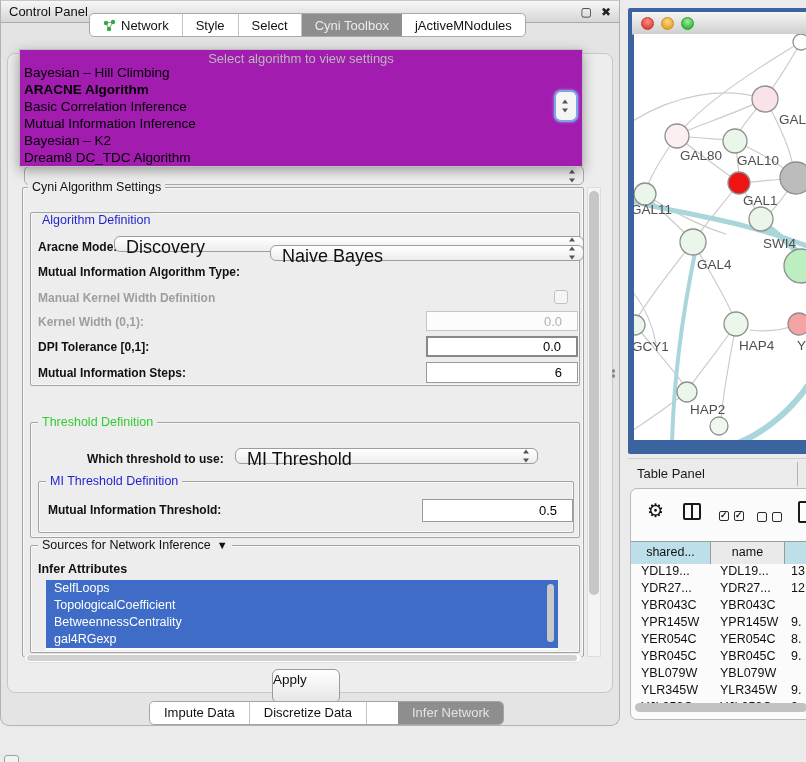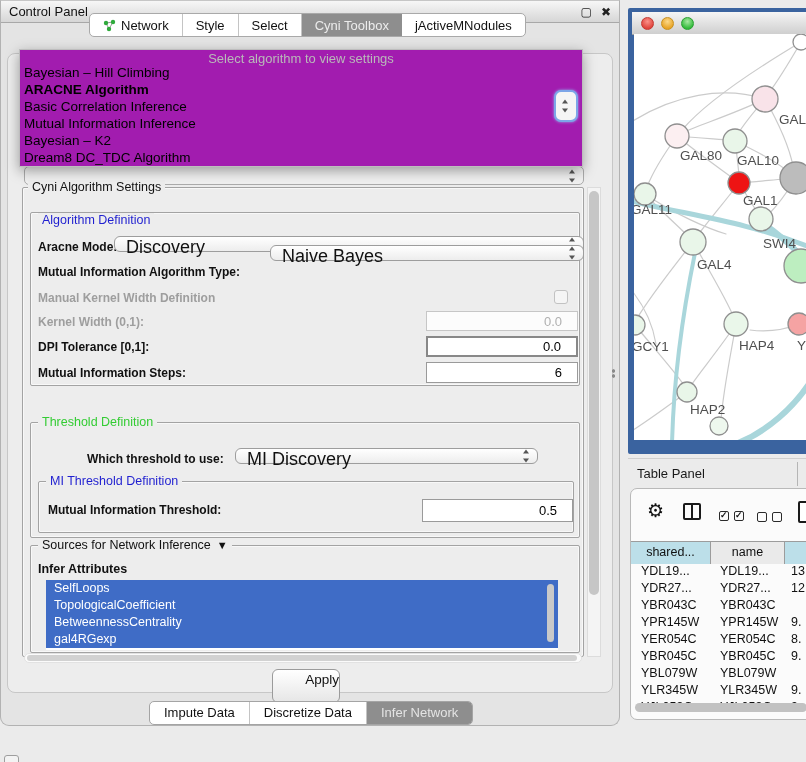--- a/index.html
+++ b/index.html
@@ -79,26 +79,26 @@
   #src-arrow{margin-left:6px;font-size:11px;color:#111;}
   #attr-title{position:absolute;left:30px;top:508px;font-size:12.5px;font-weight:bold;color:#111;}
   #attr-list{position:absolute;left:38px;top:526px;width:512px;height:70px;background:#fff;overflow:hidden;}
   .attr-item{height:17px;line-height:17px;padding-left:8px;font-size:12.5px;color:#fff;background:#3f6cc6;white-space:nowrap;}
   #attr-vthumb{position:absolute;left:501px;top:4px;width:7px;height:58px;background:#c9c9c9;border-radius:4px;}
   #hscroll{position:absolute;left:16px;top:599px;width:558px;height:10px;background:#fbfbfb;
     border:1px solid #e2e2e2;border-radius:5px;box-sizing:border-box;}
   #hscroll-thumb{position:absolute;left:2px;top:1px;width:550px;height:6px;background:#d2d2d2;border-radius:4px;}
   #apply-btn{position:absolute;left:264px;top:615px;width:68px;height:34px;
     background:linear-gradient(#ffffff,#e6e6e6);border:1px solid #9b9b9b;border-radius:6px;
-    font-size:13.5px;color:#111;text-align:right;line-height:20px;box-sizing:border-box;}
+    font-size:13.5px;color:#111;text-align:left;line-height:20px;box-sizing:border-box;}
 
   #cp-bottom-tabs{position:absolute;left:148px;top:700px;height:22px;display:flex;background:#fff;
     border:1px solid #a4a4a4;border-radius:5px;overflow:hidden;}
   .btab{padding:0 14px;font-size:13px;color:#111;line-height:21px;border-right:1px solid #c4c4c4;white-space:nowrap;}
-  .btab:last-child{border-right:none;}
+  .btab:last-child{border-right:none;margin-left:31px;}
   .btab.selected{background:#8e8e8e;color:#e4e4e4;}
 
   
   #grip{position:absolute;left:610px;top:368px;width:7px;height:11px;
     background:radial-gradient(circle at 3.5px 3px,#8a8a8a 1.4px,transparent 2px),
                radial-gradient(circle at 3.5px 8px,#8a8a8a 1.4px,transparent 2px);}
 
   
   #net-window{position:absolute;left:628px;top:8px;width:200px;height:446px;background:#3a639f;border-radius:2px;}
   #net-titlebar{position:absolute;left:4px;top:4px;right:0;height:22px;
@@ -233,21 +233,21 @@
 
       <span class="formlabel" style="left:30px;top:312px;">Mutual Information Steps:</span>
       <input class="numfield" style="left: 418px; top: 308px; width: 152px; height: 21px;" readonly="" value="6">
 
 
       <div class="fieldset" id="thr-group"></div>
       <span class="fieldset-label lbl-green" id="thr-label">Threshold Definition</span>
 
       <span class="formlabel" style="left:79px;top:398px;">Which threshold to use:</span>
       <div class="combo" style="left:227px;top:394px;width:303px;">
-        <span>MI Discovery</span>
+        <span>MI Threshold</span>
         <span class="spinner"></span>
       </div>
 
       <div class="fieldset" id="midef-group"></div>
       <span class="fieldset-label lbl-blue" id="midef-label">MI Threshold Definition</span>
 
       <span class="formlabel" style="left:40px;top:449px;">Mutual Information Threshold:</span>
       <input class="numfield" style="left: 414px; top: 445px; width: 151px; height: 23px;" readonly="" value="0.5">
 
       <div class="fieldset" id="src-group"></div>

